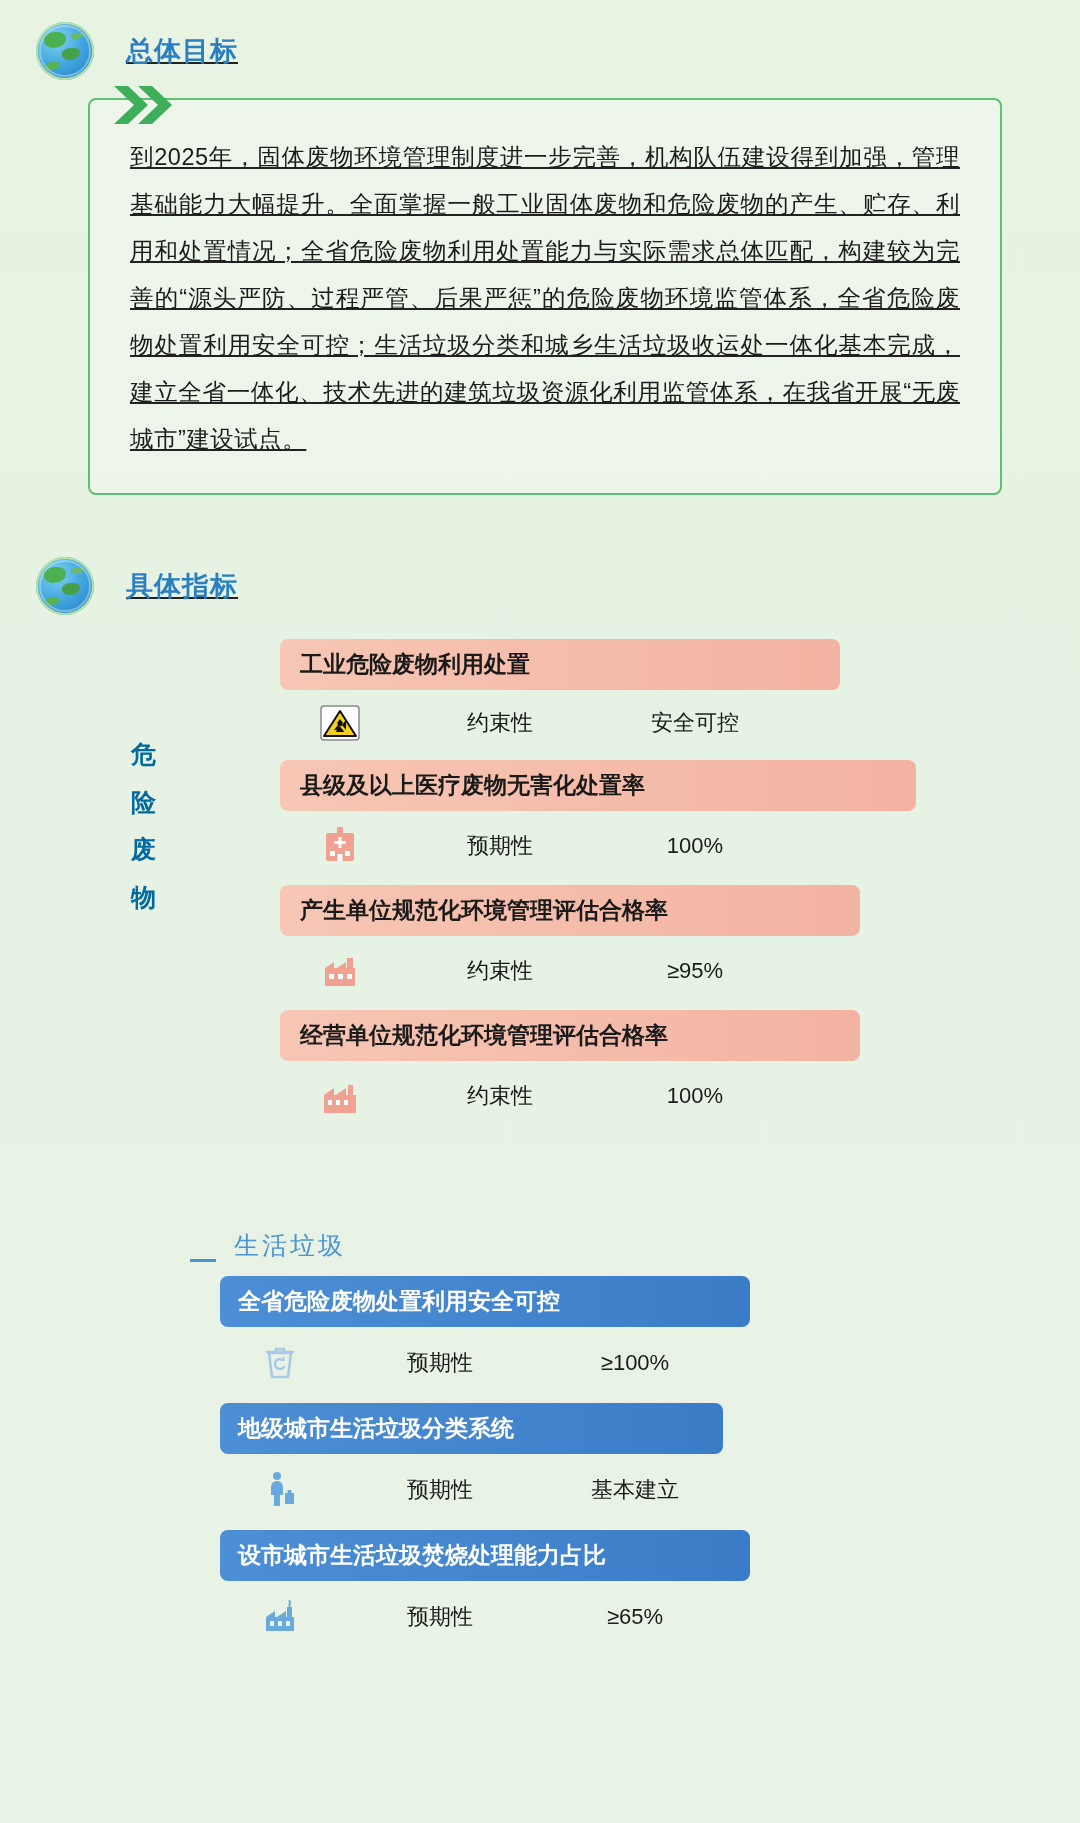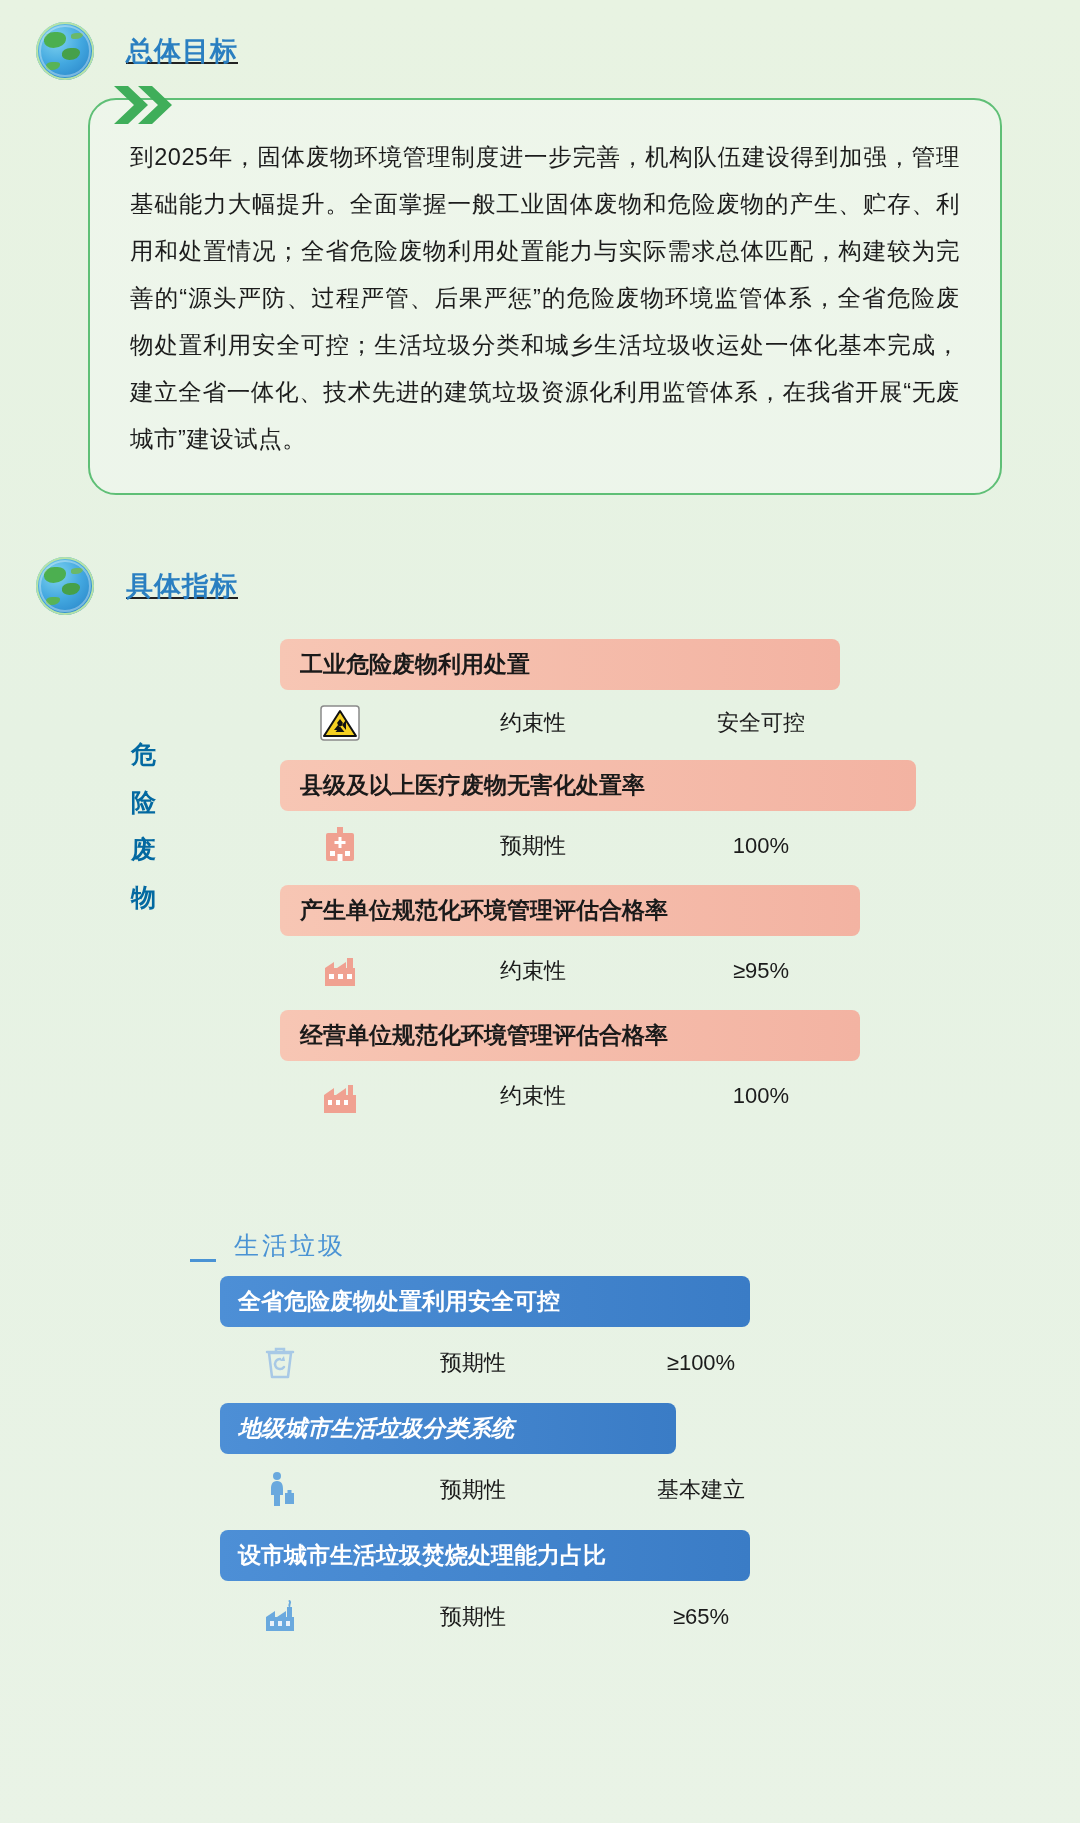--- a/index.html
+++ b/index.html
@@ -72,24 +72,25 @@
     left: 108px;
     top: -16px;
     z-index: 3;
     display: flex;
     gap: 0px;
   }
   .chev svg { display:block; }
   .goal-card {
     margin: 0 78px 0 88px;
     border: 2px solid #5fbf76;
-    border-radius: 28px;
+    border-radius: 8px;
     background: rgba(255,255,255,0.28);
     padding: 34px 40px 30px 40px;
     box-sizing: border-box;
+    text-decoration: underline;
   }
   .goal-text {
     font-size: 23.5px;
     line-height: 2.0;
     color: #1c1c1c;
     text-align: justify;
     letter-spacing: .5px;
   }
 
   
@@ -132,21 +133,20 @@
     padding-left: 20px;
   }
   .bar.blue {
     background: linear-gradient(90deg, #4d8fd6 0%, #3a7cc6 100%);
     color: #ffffff;
   }
   .rowline {
     display: flex;
     align-items: center;
     margin: 12px 0 16px 0;
-    gap: 33px;
   }
   .icon-cell {
     width: 120px;
     display: flex;
     justify-content: center;
     align-items: center;
   }
   .type-cell {
     width: 200px;
     text-align: center;
@@ -311,21 +311,21 @@
               <path d="M11 13 h26" stroke="#a8c9e6" stroke-width="2.5" stroke-linecap="round"></path>
               <path d="M20 13 v-3 h8 v3" fill="none" stroke="#a8c9e6" stroke-width="2.5"></path>
               <path d="M24 20 a5 5 0 1 0 4 8" fill="none" stroke="#a8c9e6" stroke-width="2.5" stroke-linecap="round"></path>
               <path d="M28 17 l1 5 -5 0 z" fill="#a8c9e6"></path>
             </svg>
           </div>
           <div class="type-cell">预期性</div>
           <div class="value-cell">≥100%</div>
         </div>
 
-        <div class="bar blue" style="width:456px;font-style:italic;">地级城市生活垃圾分类系统</div>
+        <div class="bar blue" style="width:503px;">地级城市生活垃圾分类系统</div>
         <div class="rowline">
           <div class="icon-cell">
             <svg class="ico" width="48" height="48" viewBox="0 0 48 48" xmlns="http://www.w3.org/2000/svg">
               <circle cx="21" cy="10" r="4" fill="#6aa9de"></circle>
               <path d="M21 15 c-5 0 -6 4 -6 8 v6 h3 v11 h6 v-11 h3 v-6 c0 -4 -1 -8 -6 -8 z" fill="#6aa9de"></path>
               <rect x="29" y="27" width="9" height="11" fill="#6aa9de"></rect>
               <rect x="31.5" y="24" width="4" height="3" fill="#6aa9de"></rect>
             </svg>
           </div>
           <div class="type-cell">预期性</div>

